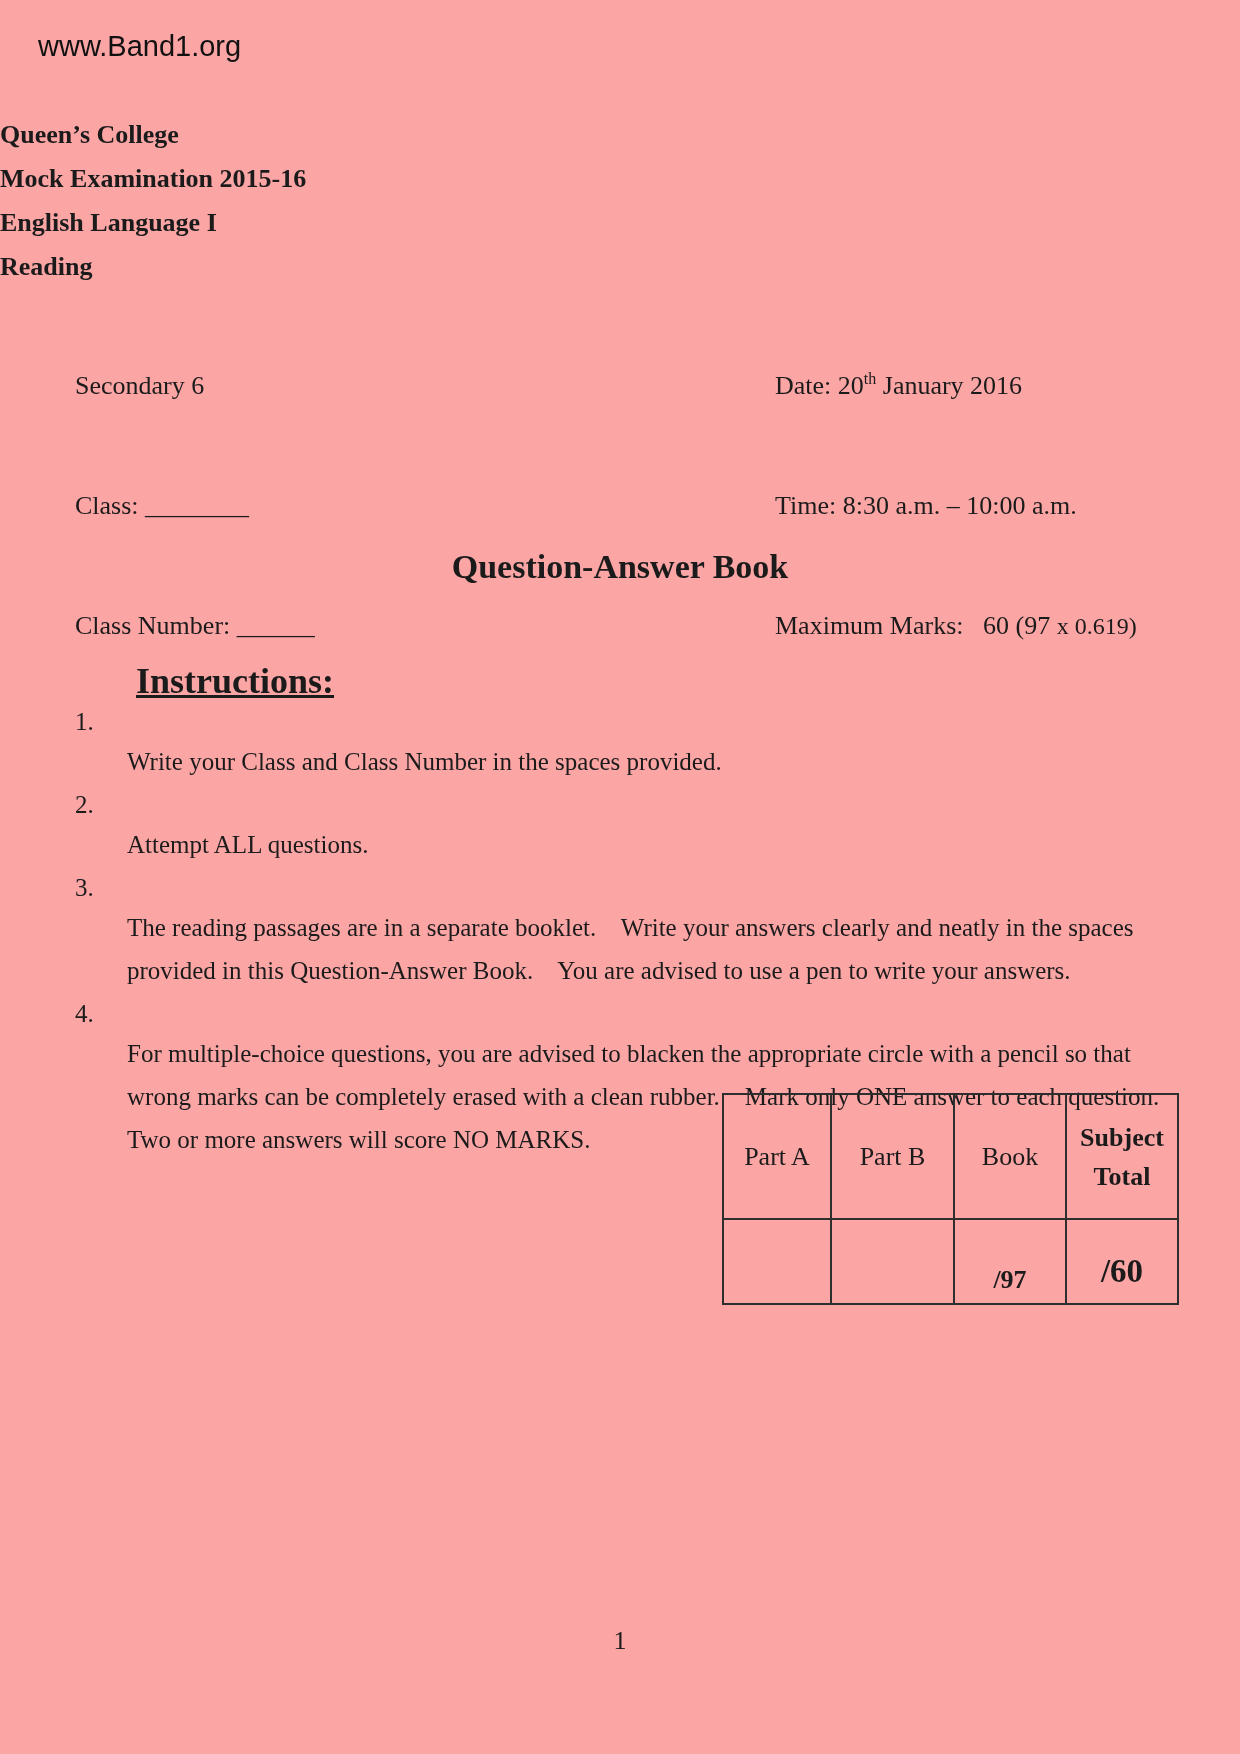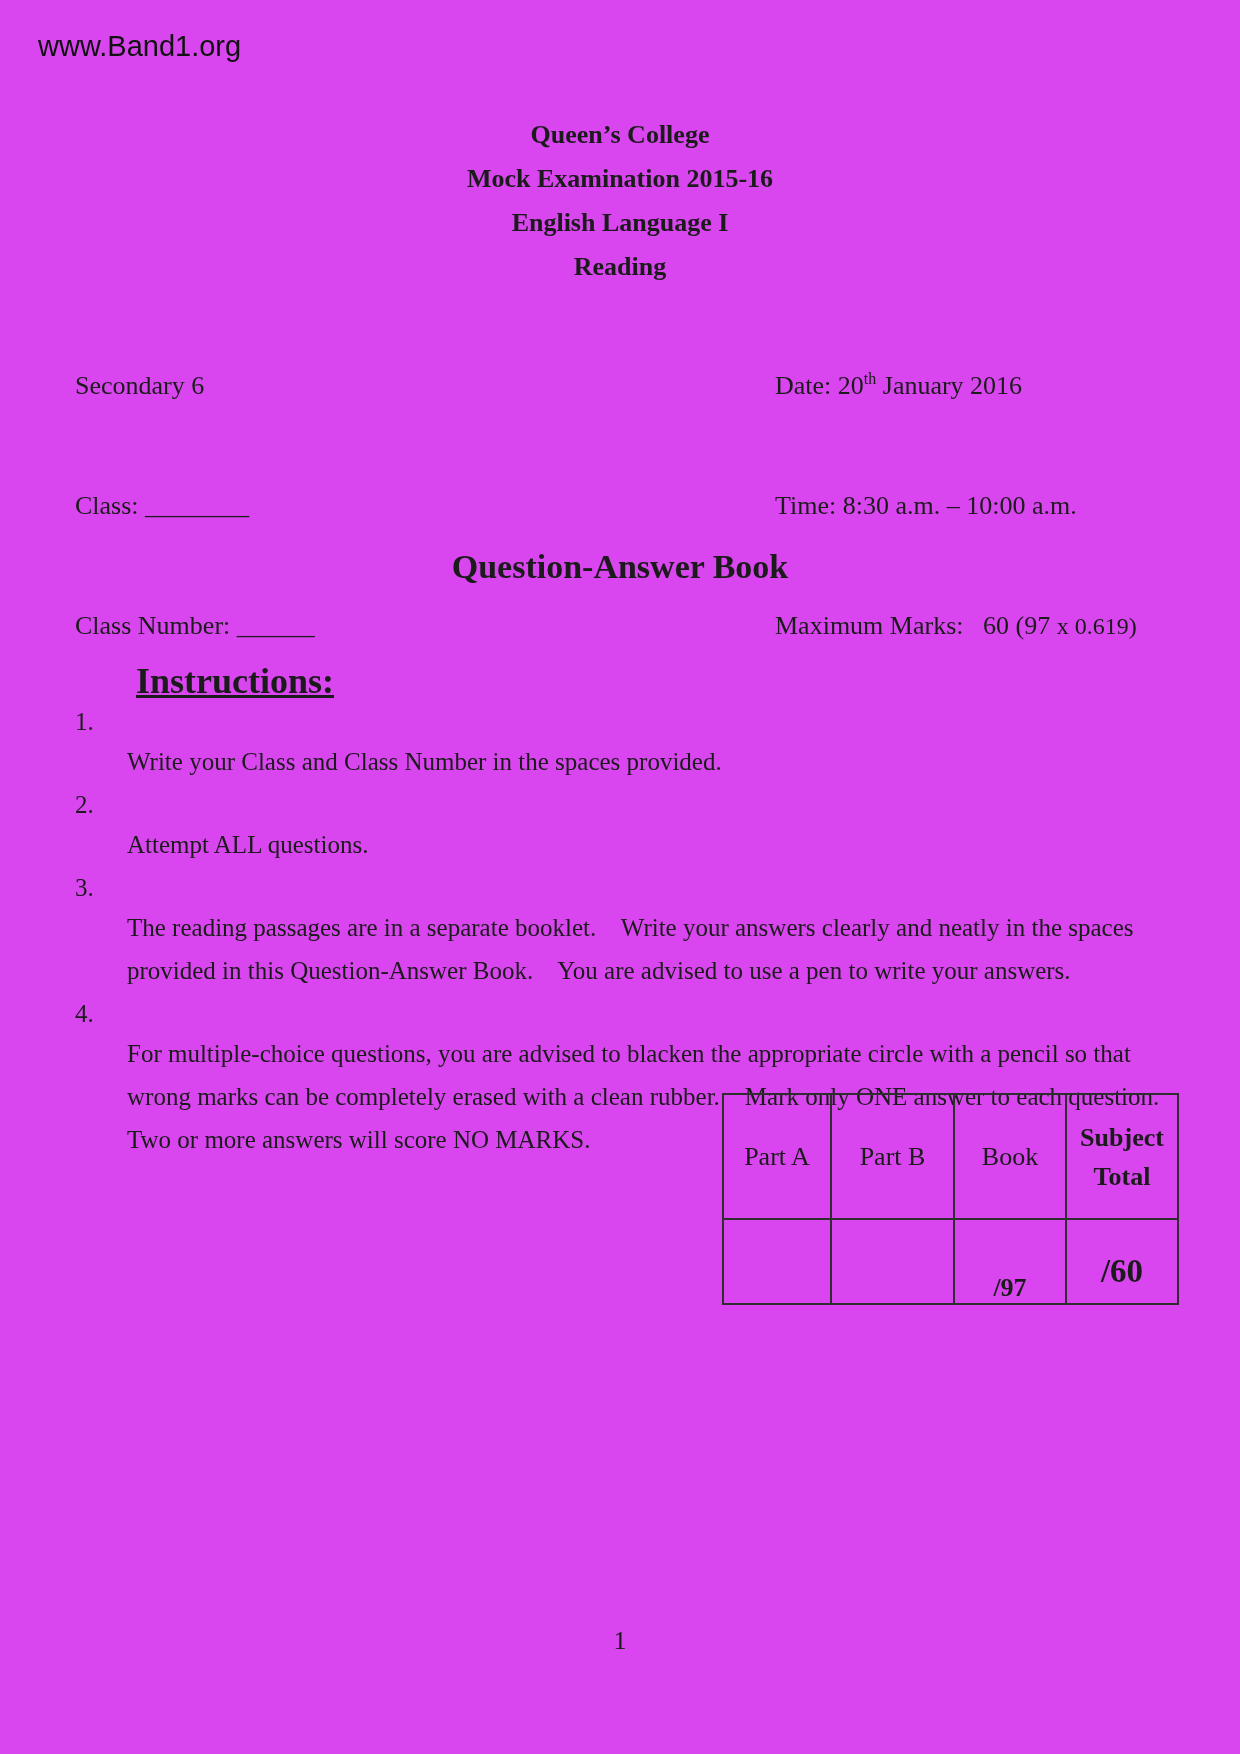--- a/index.html
+++ b/index.html
@@ -1,33 +1,33 @@
 <!DOCTYPE html>
 <html><head>
 <meta charset="utf-8">
 <style>
   * { margin:0; padding:0; box-sizing:border-box; }
   html,body { background:#ffffff; }
   .page {
     position:relative;
     width:1240px;
     height:1754px;
-    background:#d946ef;
+    background:#fca5a5;
     font-family:"Liberation Serif","DejaVu Serif",serif;
     color:#1b1b1b;
     overflow:hidden;
   }
   .site {
     position:absolute; left:38px; top:30px;
     font-family:"Liberation Sans","DejaVu Sans",sans-serif;
     font-size:29px; color:#111;
   }
   .exam-header {
     position:absolute; left:0; top:113px; width:100%;
-    text-align:center; font-weight:700; font-size:26px; line-height:44px;
+    text-align:left; font-weight:700; font-size:26px; line-height:44px;
   }
   .info-left, .info-right {
     position:absolute; top:286px;
     font-size:26px; line-height:40px; white-space:pre;
   }
   .info-left { left:75px; }
   .info-right { left:775px; }
   .sup { vertical-align:super; font-size:16px; line-height:0; }
   .marks-tail { font-size:24px; }
   .main-title {
@@ -51,21 +51,21 @@
   }
   .marks-table td {
     border:2px solid #2e2e2e;
     text-align:center;
     font-size:26px;
   }
   .marks-table .hrow td { height:125px; vertical-align:middle; line-height:39px; }
   .marks-table .hrow td.subject-total { font-weight:700; }
   .marks-table .vrow td {
     height:85px; vertical-align:bottom;
-    font-weight:700; 
+    font-weight:700; padding-bottom:8px;
   }
   .marks-table .vrow td.subject-total-value { font-size:33px; padding-bottom:13px; }
   .col-a { width:108px; } .col-b { width:123px; }
   .col-t { width:112px; } .col-s { width:112px; }
   .footer-page {
     position:absolute; left:0; top:1626px; width:100%;
     text-align:center; font-size:26px;
   }
 </style>
 </head>

